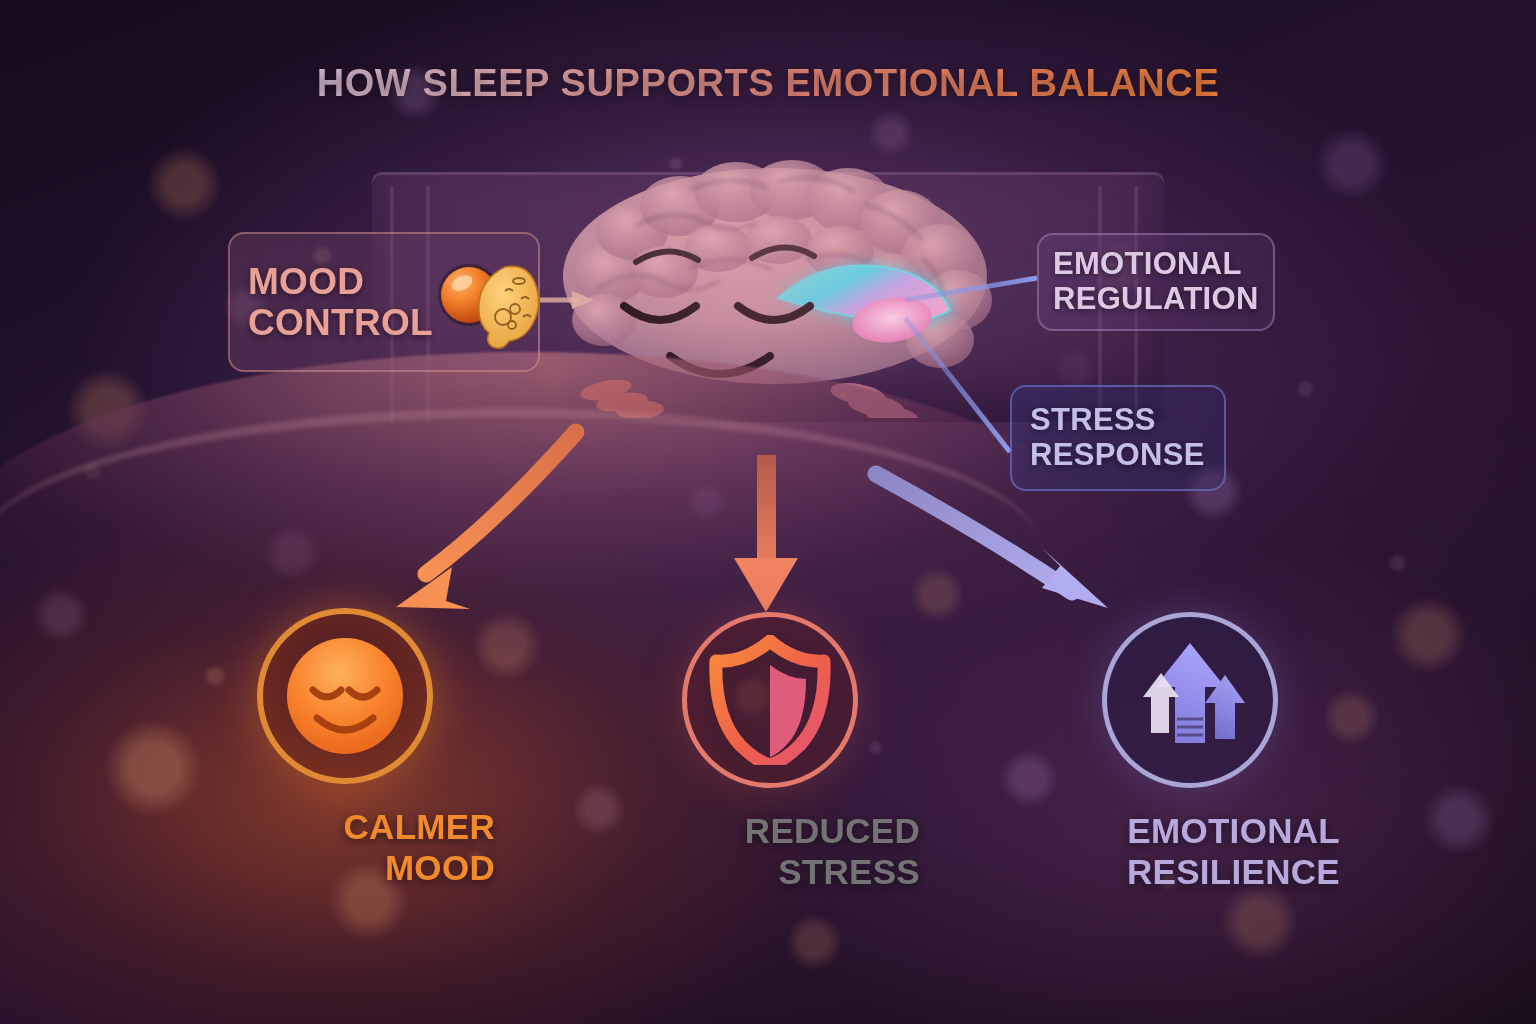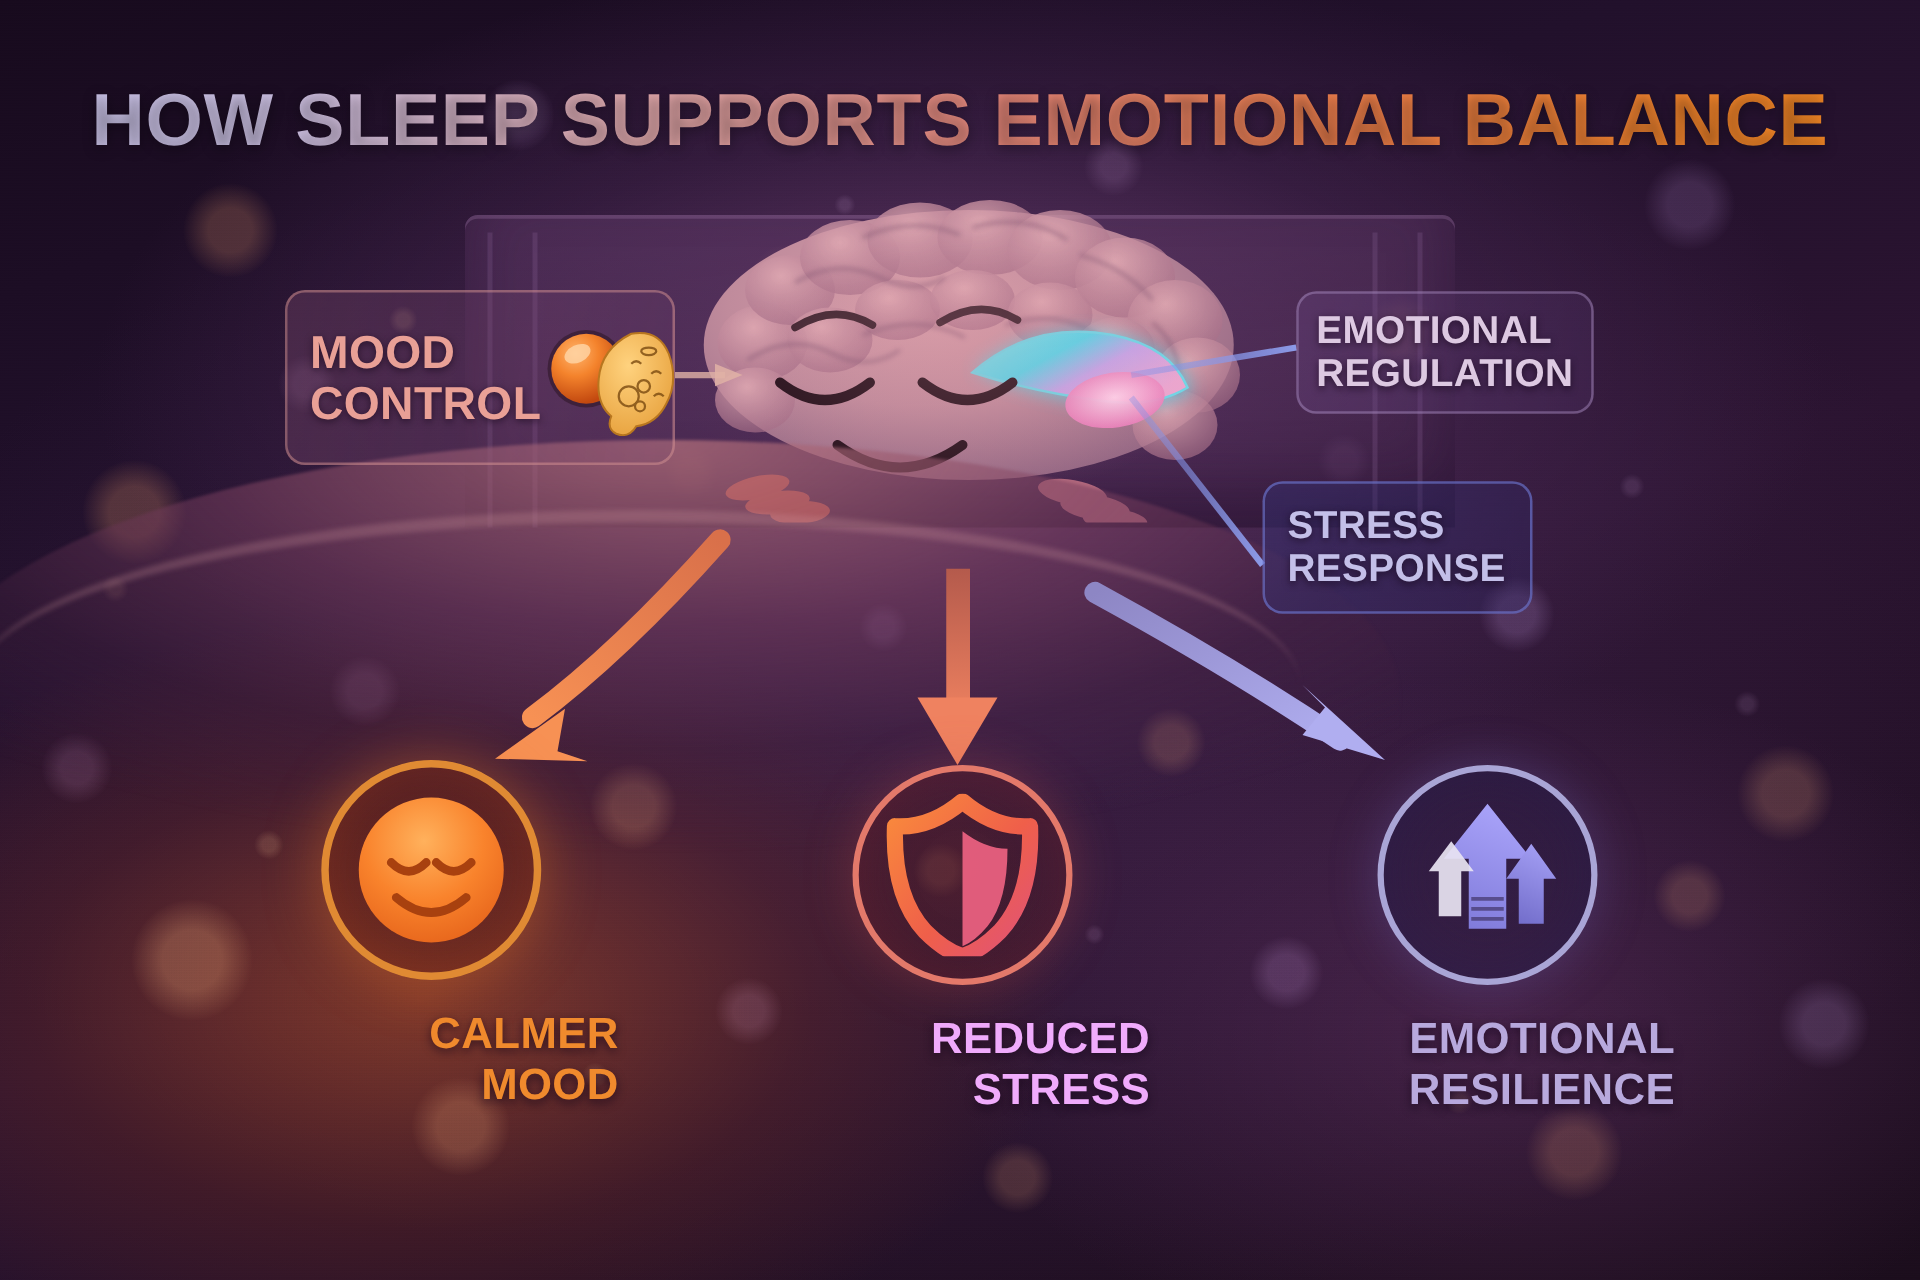--- a/index.html
+++ b/index.html
@@ -70,21 +70,21 @@
   .grain{
     position:absolute;inset:0;opacity:.18;mix-blend-mode:overlay;
     background-image:
       repeating-linear-gradient(0deg, rgba(255,255,255,.05) 0 1px, rgba(0,0,0,.05) 1px 2px),
       repeating-linear-gradient(90deg, rgba(255,255,255,.04) 0 1px, rgba(0,0,0,.04) 1px 2px);
   }
 
   
   .title{
     position:absolute;left:0;top:62px;width:100%;text-align:center;
-    font-size:59px;font-weight:bold;letter-spacing:.6px;
+    font-size:38px;font-weight:bold;letter-spacing:.6px;
     background:linear-gradient(90deg,#c9c4ea 0%,#cfc3e6 15%,#e3a9ac 34%,#e8887b 52%,#ef7f4c 70%,#f4852c 88%,#f58a22 100%);
     -webkit-background-clip:text;background-clip:text;color:transparent;
     text-shadow:0 2px 10px rgba(0,0,0,.35);
     white-space:nowrap;
   }
 
   
   .headboard{
     position:absolute;left:372px;top:172px;width:792px;height:250px;
     background:linear-gradient(175deg, rgba(96,58,104,.55), rgba(62,34,70,.50));
@@ -161,21 +161,21 @@
     text-shadow:0 3px 8px rgba(20,6,24,.65);
   }
   #outcome-calmer{left:195px;top:608px;}
   #outcome-calmer .circle{border:6px solid #e08a33;box-shadow:0 0 46px rgba(226,116,40,.45), inset 0 0 40px rgba(190,70,20,.35);
     background:radial-gradient(circle at 50% 45%, rgba(120,38,16,.55), rgba(58,20,28,.35));}
   #outcome-calmer .outcome-label{color:#f08a2d;}
 
   #outcome-reduced{left:620px;top:612px;}
   #outcome-reduced .circle{border:5px solid #e3796a;box-shadow:0 0 40px rgba(200,80,70,.32), inset 0 0 40px rgba(120,34,44,.40);
     background:radial-gradient(circle at 50% 45%, rgba(92,32,40,.55), rgba(54,22,44,.35));}
-  #outcome-reduced .outcome-label{color:#f0abfc;}
+  #outcome-reduced .outcome-label{color:#737373;}
 
   #outcome-resilience{left:1040px;top:612px;}
   #outcome-resilience .circle{border:5px solid #a9a5d6;box-shadow:0 0 40px rgba(120,110,200,.30), inset 0 0 40px rgba(40,30,80,.45);
     background:radial-gradient(circle at 50% 45%, rgba(44,30,72,.60), rgba(38,24,60,.40));}
   #outcome-resilience .outcome-label{color:#b8a9dd;}
 </style>
 </head>
 <body>
 
 <div id="stage">

